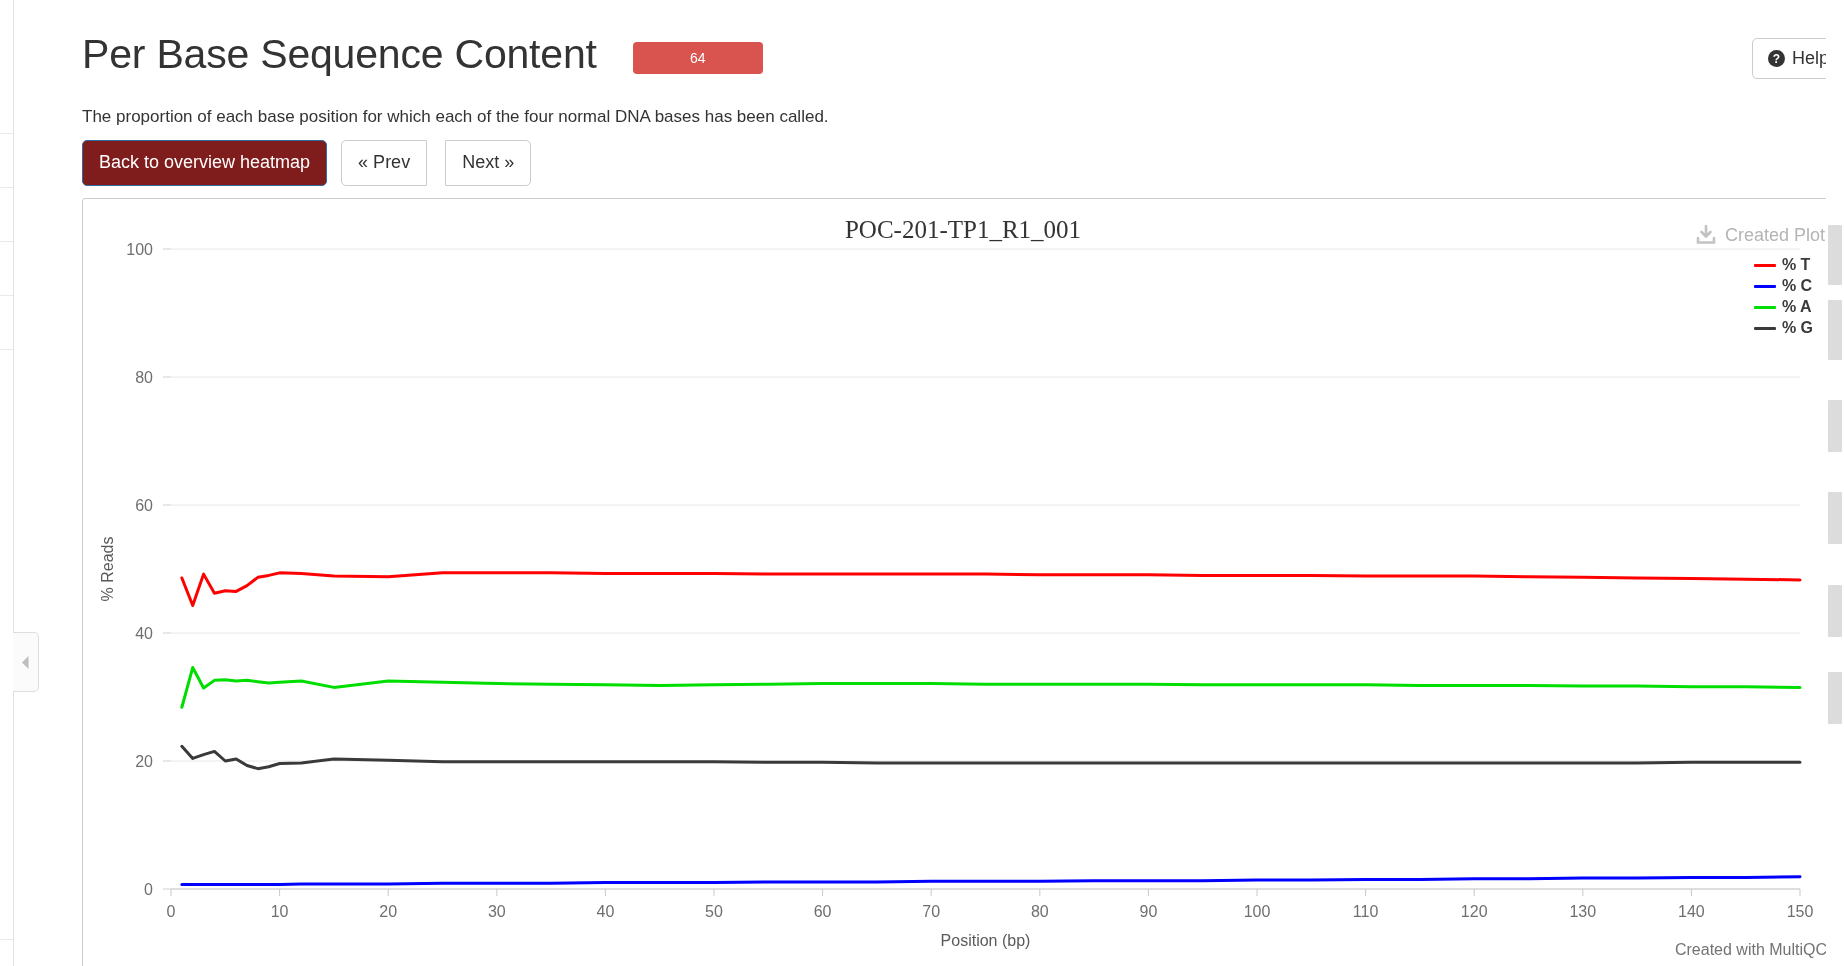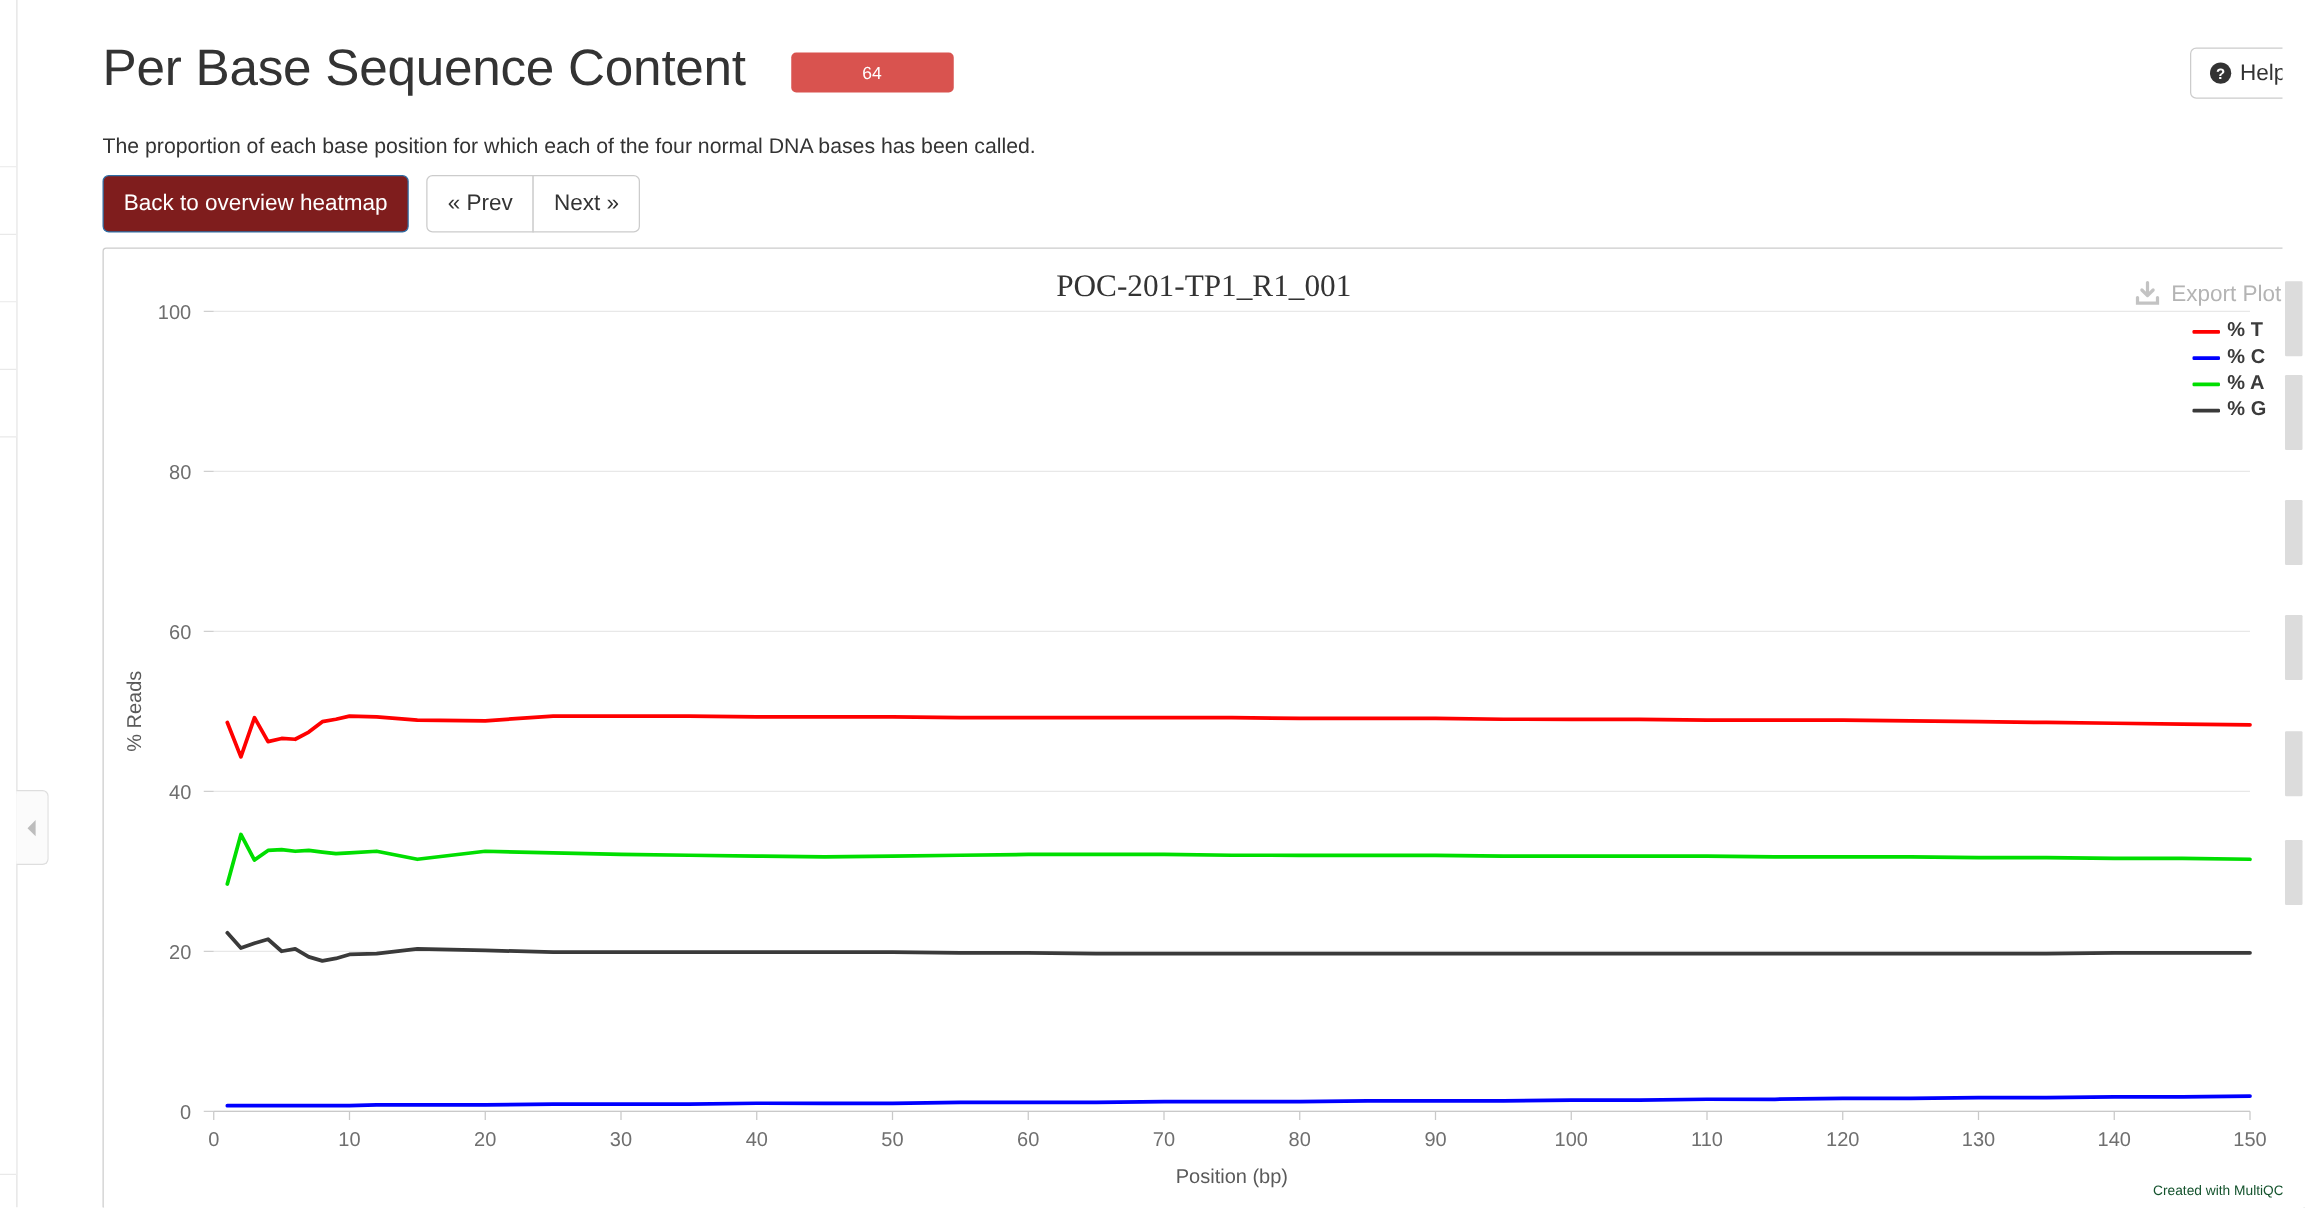--- a/index.html
+++ b/index.html
@@ -64,21 +64,21 @@
     font-size: 17px; color: #333; font-weight: 400; white-space: nowrap;
   }
 
   
   .btn-row { position: absolute; left: 68px; top: 128px; display: flex; align-items: flex-start; }
   .btn {
     font-size: 18px; padding: 11px 16px; border-radius: 5px; cursor: pointer;
     border: 1px solid transparent; line-height: 1.2; white-space: nowrap;
   }
   .btn-primary { background: #7f1d1d; border-color: #2e6da4; color: #fff; }
-  .btn-group { display: flex; margin-left: 14px; }
+  .btn-group { display: flex; margin-left: 14px; gap: 19px; }
   .btn-default { background: #fff; border: 1px solid #ccc; color: #333; }
   .btn-group .btn-default:first-child { border-radius: 5px 0 0 5px; }
   .btn-group .btn-default:last-child { border-radius: 0 5px 5px 0; margin-left: -1px; text-align: center; }
 
   
   .plot-panel {
     position: absolute; left: 68px; top: 186px; width: 1762px; height: 770px;
     border: 1px solid #cccccc; border-radius: 3px; background: #fff;
   }
   .plot-title {
@@ -101,21 +101,21 @@
   .legend-label { font-size: 16px; font-weight: bold; color: #3b3b3b; line-height: 1; }
 
   .chart-area { position: absolute; left: 0; top: 0; width: 1762px; height: 770px; }
   .chart-svg { position: absolute; left: 0; top: 0; }
 
   .axis-tick-text { font-size: 16px; fill: #6f6f6f; font-family: "Liberation Sans", sans-serif; }
   .axis-name { font-size: 16px; fill: #5a5a5a; font-family: "Liberation Sans", sans-serif; }
 
   .plot-credit {
     position: absolute; right: 16px; bottom: 8px;
-    font-size: 11px; color: #14532d; text-align: right;
+    font-size: 16px; color: #737373; text-align: right;
   }
 
   
   .scroll-col { position: absolute; right: 0; top: 0; width: 18px; height: 966px; background: #fff; }
   .scroll-seg { position: absolute; right: 2px; width: 14px; background: #dcdcdc; border-radius: 1px; }
 </style>
 </head>
 <body>
 
 <div id="root">
@@ -158,21 +158,21 @@
 
     <div class="plot-panel">
 
       <div class="plot-title">POC-201-TP1_R1_001</div>
 
       <div class="export-plot">
         <svg width="22" height="22" viewBox="0 0 22 22">
           <path d="M11 2 v9 M11 12.5 L6.5 8 M11 12.5 L15.5 8" stroke="#c3c3c3" stroke-width="2.6" fill="none" stroke-linecap="round"></path>
           <path d="M3 14 v4.5 h16 V14" stroke="#c3c3c3" stroke-width="2.6" fill="none" stroke-linecap="round"></path>
         </svg>
-        <span>Export Plot</span>
+        <span>Created Plot</span>
       </div>
 
       <div class="legend">
         <div class="legend-item">
           <span class="legend-swatch" style="background:#ff0000"></span>
           <span class="legend-label">% T</span>
         </div>
         <div class="legend-item">
           <span class="legend-swatch" style="background:#0000ff"></span>
           <span class="legend-label">% C</span>

